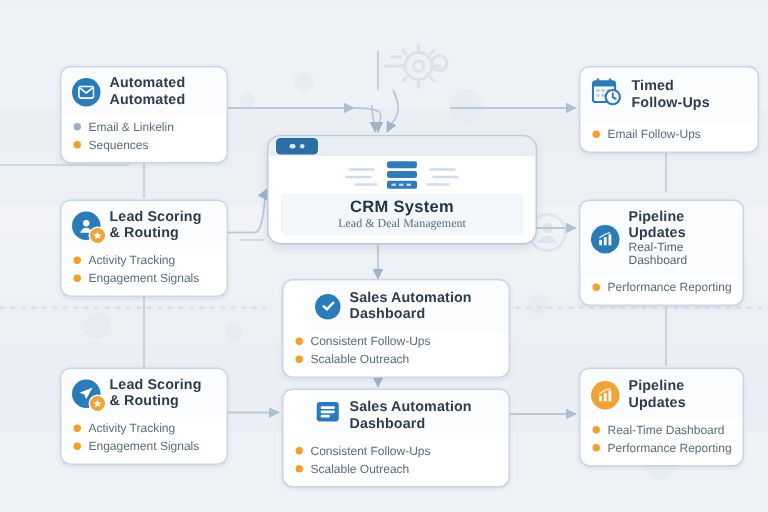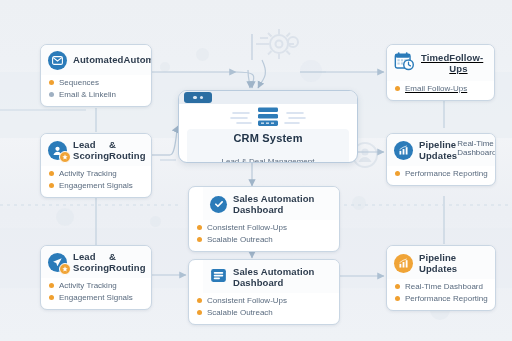--- a/index.html
+++ b/index.html
@@ -31,21 +31,21 @@
     box-sizing:border-box;
     overflow:hidden;
   }
   .card-head{
     display:flex;align-items:center;gap:6px;
     padding:6px 7px 5px 7px;
     background:#fbfcfd;
   }
   .card-head.center{align-items:center;margin-left:14px;}
   .ic{flex:0 0 auto;position:relative;}
-  .head-text{display:flex;line-height:1.12;}
+  .head-text{display:flex;flex-direction:column;line-height:1.12;}
   .h-title{
     font-size:9.5px;font-weight:bold;color:#2d3c4e;letter-spacing:.1px;
   }
   .h-sub{font-size:8px;color:#54657a;}
   .card-body{padding:1px 7px 6px 8px;}
   .bullet{
     display:flex;align-items:center;gap:5px;
     font-size:8px;color:#5a6b7f;padding:1.5px 0;
     white-space:nowrap;
   }
@@ -83,21 +83,21 @@
   }
   #crm .tb-dot{width:3.2px;height:3.2px;border-radius:50%;background:#dce8f3;}
   #crm .dbwrap{
     height:25px;display:flex;align-items:center;justify-content:center;
   }
   #crm .label{
     margin:0 8px;background:#f4f7fa;border-radius:4px;
     padding:3px 4px 4px 4px;text-align:center;
   }
   #crm .crm-title{font-size:11px;font-weight:bold;color:#223549;letter-spacing:.2px;}
-  #crm .crm-sub{font-size:8px;color:#5b6c80;margin-top:13px;}
+  #crm .crm-sub{font-size:8px;color:#5b6c80;margin-top:0;font-family:Liberation Serif, serif;}
 </style>
 </head>
 <body>
 
 <div id="canvas">
 
   <div class="band b1"></div>
   <div class="band b2"></div>
   <div class="blob" style="left:118px;top:52px;width:16px;height:16px;"></div>
   <div class="blob" style="left:160px;top:62px;width:10px;height:10px;"></div>
@@ -212,26 +212,26 @@
             </svg>
         </span>
       </span>
       <span class="head-text">
         <span class="h-title">Automated</span>
         <span class="h-title">Automated</span>
       </span>
     </div>
     <div class="card-body">
       <div class="bullet">
-        <span class="dot orange"></span>
-        <span>Sequences</span>
-      </div>
-      <div class="bullet">
         <span class="dot grey"></span>
         <span>Email &amp; Linkelin</span>
+      </div>
+      <div class="bullet">
+        <span class="dot orange"></span>
+        <span>Sequences</span>
       </div>
     </div>
   </div>
 
   <div class="card" style="left:40px;top:133px;width:112px;">
     <div class="card-head">
       <span class="ic">
         <span class="circ blue">
           <svg width="11" height="11" viewBox="0 0 12 12">
               <circle cx="6" cy="4.2" r="2.3" fill="#fff"></circle>
@@ -334,21 +334,21 @@
         <span class="dot orange"></span>
         <span>Consistent Follow-Ups</span>
       </div>
       <div class="bullet">
         <span class="dot orange"></span>
         <span>Scalable Outreach</span>
       </div>
     </div>
   </div>
 
-  <div class="card" style="left:386px;top:44px;width:109px;text-decoration:underline;">
+  <div class="card" style="left:386px;top:44px;width:120px;">
     <div class="card-head">
       <span class="ic">
         <svg width="21" height="21" viewBox="0 0 22 22">
           <rect x="1.4" y="3.4" width="15.4" height="14.4" rx="1.8" fill="#ffffff" stroke="#2b7bb9" stroke-width="1.5"></rect>
           <rect x="1.4" y="3.4" width="15.4" height="3.6" rx="1.8" fill="#2b7bb9"></rect>
           <rect x="4" y="1.4" width="1.8" height="3.4" rx=".8" fill="#2b7bb9"></rect>
           <rect x="12.4" y="1.4" width="1.8" height="3.4" rx=".8" fill="#2b7bb9"></rect>
           <g fill="#b9d2e6">
             <rect x="3.6" y="8.6" width="2.4" height="2.2"></rect>
             <rect x="7.2" y="8.6" width="2.4" height="2.2"></rect>

